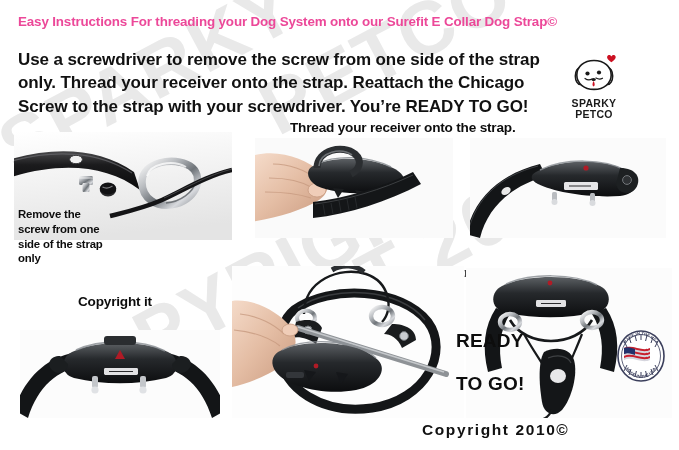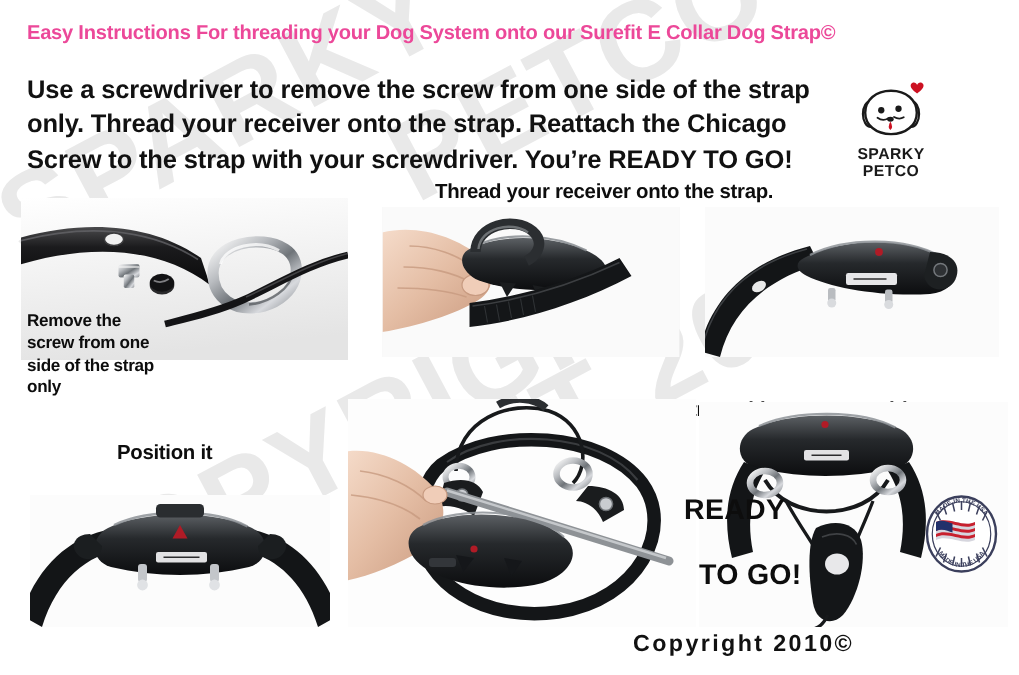--- a/index.html
+++ b/index.html
@@ -272,21 +272,21 @@
           <circle cx="122.5" cy="65" r="3" fill="#d9dbde"></circle>
         </g>
 
         <path d="M150 30 C 166 30, 172 40, 166 50 C 160 58, 148 56, 146 46 Z" fill="#1d2022"></path>
         <circle cx="157" cy="42" r="4.4" fill="#2e3134" stroke="#73777b" stroke-width="1"></circle>
       </svg>
     </div>
 
     <div class="cap cap-head" style="left:232px; top:265px;">Reattach the Chicago Screw to the strap with your screwdriver.</div>
 
-    <div class="cap cap-head" style="left:78px; top:294px;">Position it</div>
+    <div class="cap cap-head" style="left:78px; top:294px;">Copyright it</div>
 
     <div class="panel" style="left:20px; top:330px; width:200px; height:88px;">
       <svg class="ph" viewBox="0 0 200 88" preserveAspectRatio="none">
         <rect width="200" height="88" fill="#fcfcfc"></rect>
 
         <path d="M-6 80 C 6 44, 30 26, 58 22 L 62 36 C 38 40, 18 56, 8 88 Z" fill="#131517"></path>
         <path d="M206 80 C 194 44, 170 26, 142 22 L 138 36 C 162 40, 182 56, 192 88 Z" fill="#131517"></path>
 
         <path d="M52 22 C 76 10, 124 10, 148 22 C 160 28, 160 44, 146 48 C 116 55, 84 55, 54 48 C 40 44, 40 28, 52 22 Z" fill="url(#rcvG)"></path>
         <path d="M56 20 C 80 9, 122 9, 145 21" fill="none" stroke="#8d9296" stroke-width="1.6" opacity=".85"></path>
@@ -369,21 +369,21 @@
 
         <path d="M78 84 C 90 78, 104 80, 108 92 C 112 106, 106 130, 96 142 C 88 150, 78 146, 76 134 C 73 116, 72 94, 78 84 Z" fill="#141618"></path>
         <ellipse cx="92" cy="108" rx="8" ry="7" fill="#e8e8ea"></ellipse>
         <path d="M82 90 C 92 86, 102 88, 105 95" fill="none" stroke="#4d5053" stroke-width="1.2" opacity=".75"></path>
 
         <path d="M86 142 C 82 150, 78 152, 70 152" fill="none" stroke="#17191b" stroke-width="2.2"></path>
       </svg>
     </div>
 
     <div class="cap cap-big" style="left:456px; top:330px;">READY</div>
-    <div class="cap cap-big" style="left:466px; top:373px;">TO GO!</div>
+    <div class="cap cap-big" style="left:456px; top:373px;">TO GO!</div>
 
     <div class="usa-badge">
       <svg width="52" height="56" viewBox="0 0 52 56">
         <defs>
           <clipPath id="badgeClip">
               <ellipse cx="26" cy="28" rx="23" ry="25"></ellipse>
             </clipPath>
         </defs>
         <ellipse cx="26" cy="28" rx="23" ry="25" fill="#ffffff" stroke="#3b3f5c" stroke-width="1.6"></ellipse>
         <ellipse cx="26" cy="28" rx="19.5" ry="21.5" fill="none" stroke="#3b3f5c" stroke-width=".8"></ellipse>

